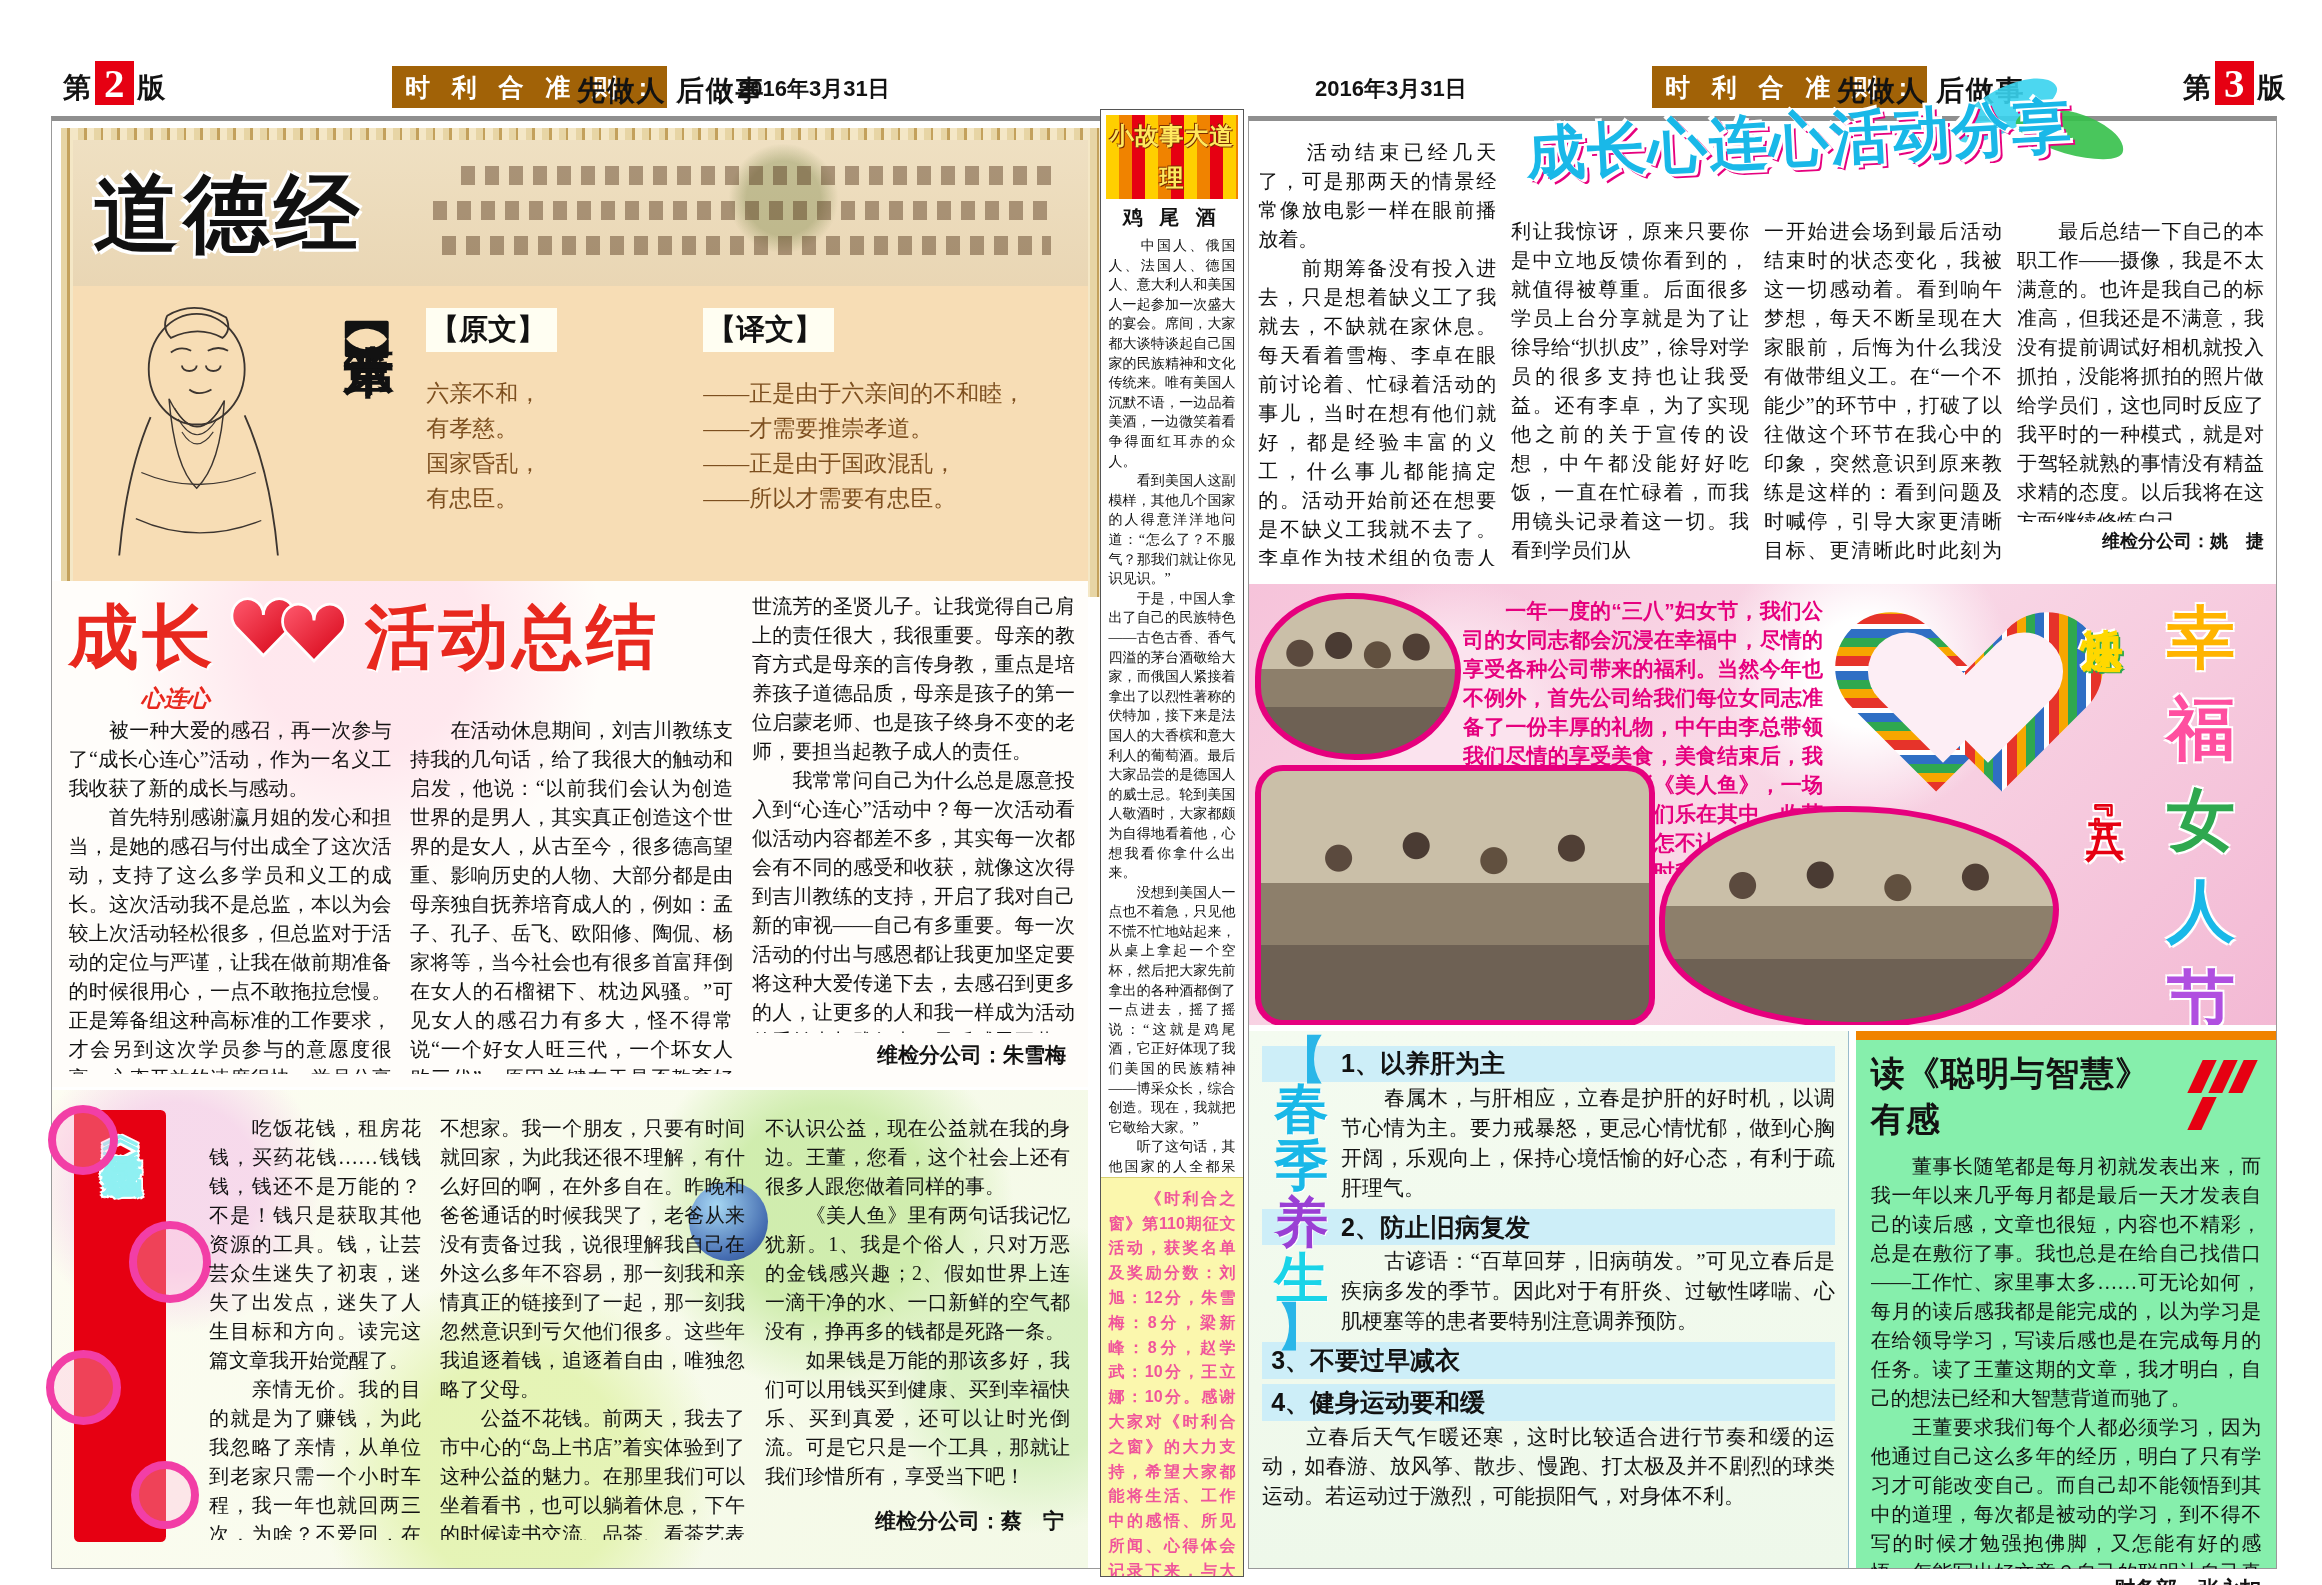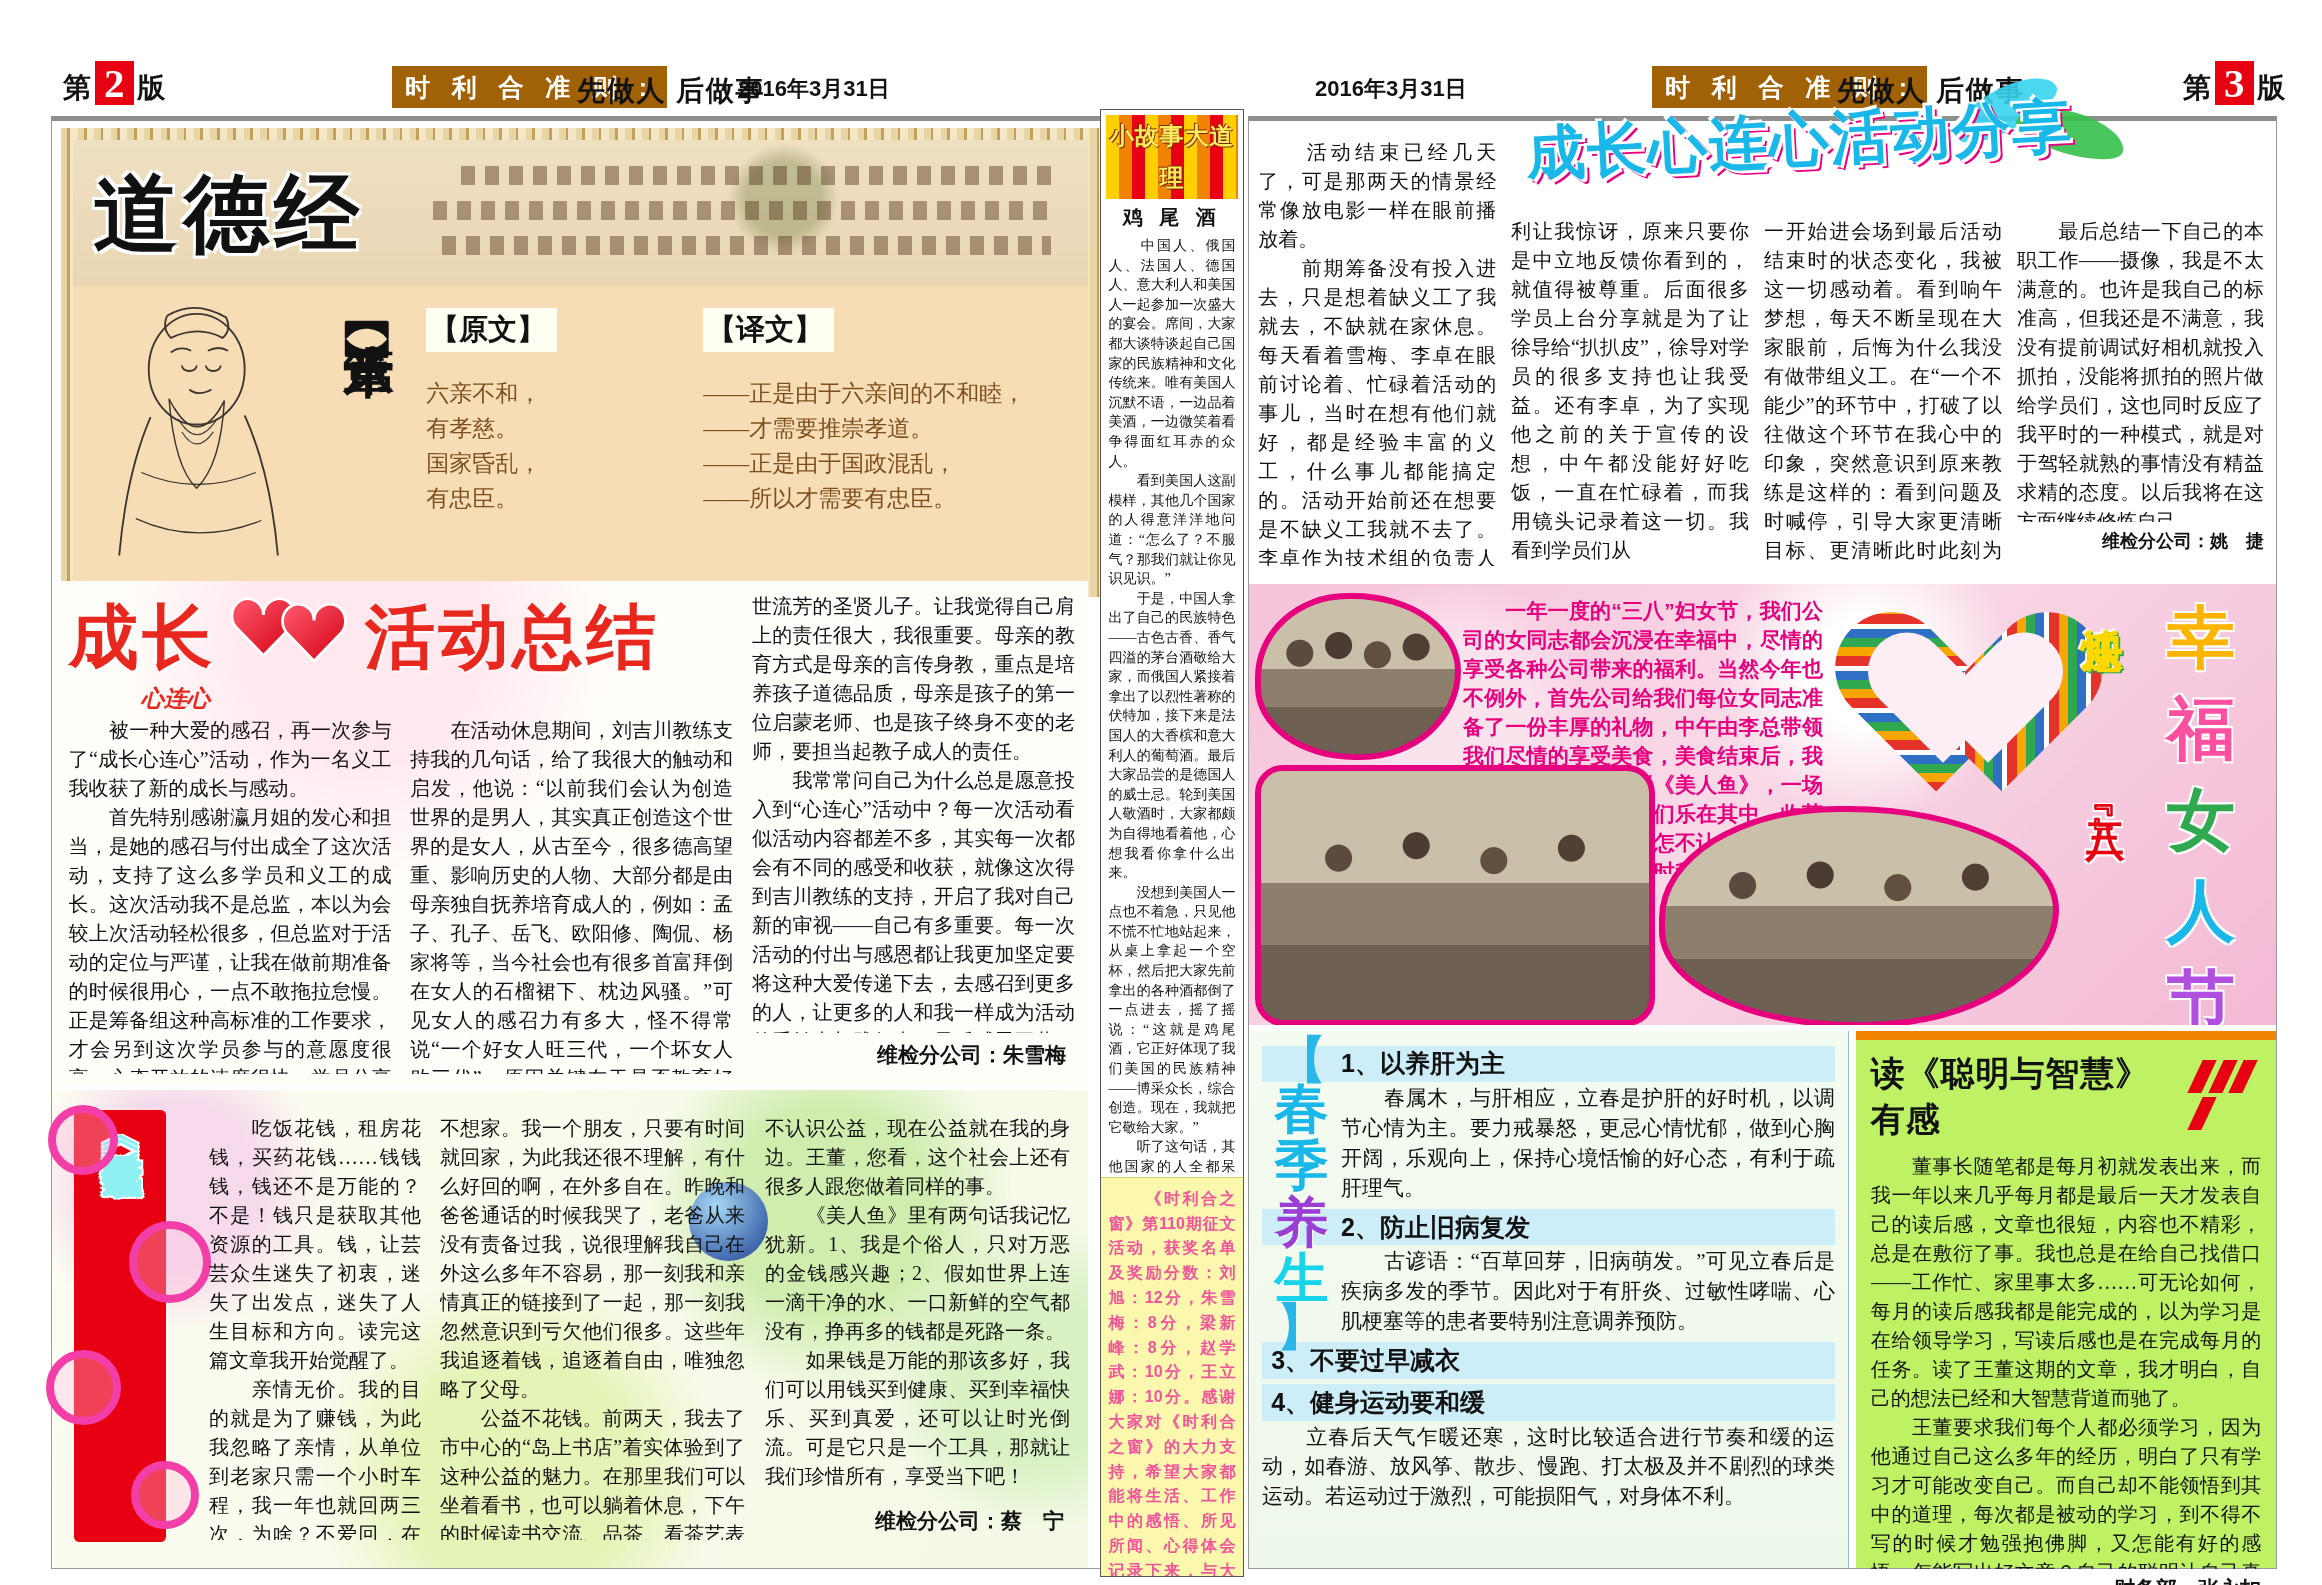--- a/index.html
+++ b/index.html
@@ -106,21 +106,21 @@
   .spring{background:linear-gradient(180deg,#f4fbf0,#eef8ea);border-right:0.9px solid #9bc;}
   .sp-title-col{float:left;width:79px;height:268px;text-align:center;}
   .sp-brk{color:#29b6e8;font-size:50px;font-weight:bold;line-height:.8;font-family:"Liberation Sans",sans-serif;}
   .sp-char{font-size:54px;font-weight:bold;line-height:1.05;font-family:"Liberation Sans",sans-serif;
      text-shadow:0.9px 0.9px 0 #fff;}
   .sp-head{background:#cdeef8;font-weight:bold;font-size:25px;font-family:"Liberation Sans",sans-serif;
      padding:1.8px 9.2px;margin:5.5px 0 1.8px 0;}
   .sp-body{font-size:21px;line-height:1.42;text-align:justify;}
 
   
-  .wisdom{border-top:9.2px solid #f08300;background:#bef264;}
+  .wisdom{border-top:9.2px solid #f08300;background:#86efac;}
   .wis-title{font-size:34px;font-weight:bold;font-family:"Liberation Sans",sans-serif;letter-spacing:0.9px;}
   .slash{display:inline-block;width:14px;height:33px;background:#e60012;transform:skewX(-25deg);margin-left:6.5px;}
   .wis-body{font-size:20px;}
 </style>
 </head>
 <body>
 
 <div id="canvas">
 
   <div class="abs pgno" style="left:63px;top:61px;">

